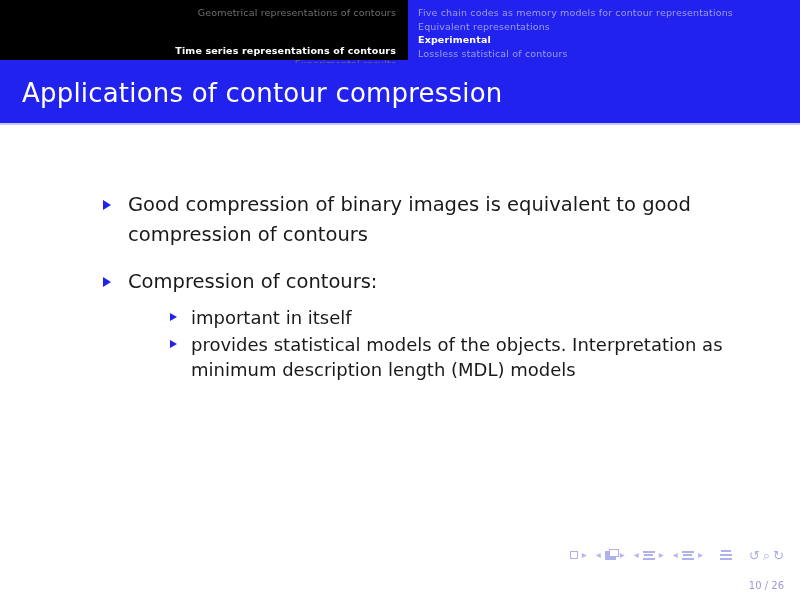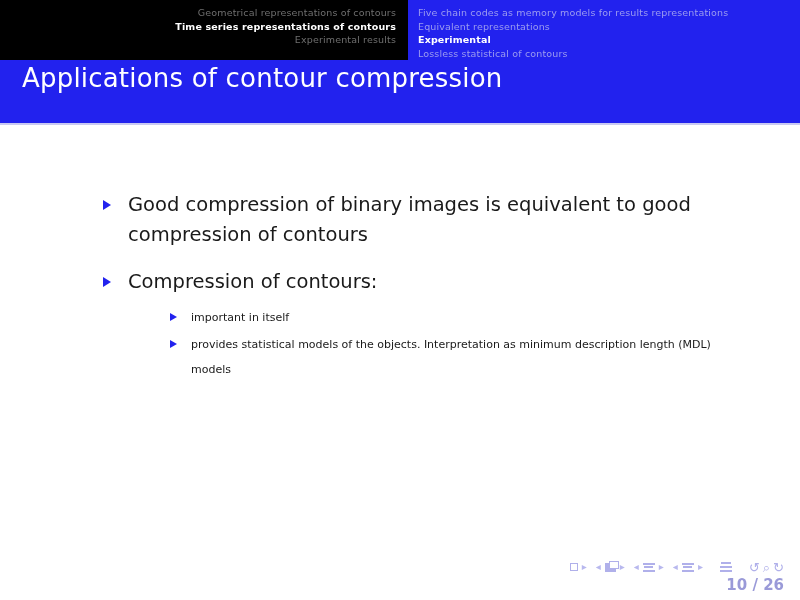--- a/index.html
+++ b/index.html
@@ -52,41 +52,42 @@
     line-height: 13.5px;
     white-space: nowrap;
     letter-spacing: 0.15px;
   }
   .nav-sections .nav-line {
     color: #6f6f6f;
   }
   .nav-sections .nav-line.active {
     color: #ffffff;
     font-weight: bold;
+    margin-top: 24px;
   }
   .nav-subsections .nav-line {
     color: #9c9cf0;
   }
   .nav-subsections .nav-line.active {
     color: #ffffff;
     font-weight: bold;
   }
 
   
   .titlebar {
     position: absolute;
     top: 63px;
     left: 0;
     width: 800px;
     height: 60px;
     background: #2222ee;
     box-sizing: border-box;
     padding-left: 22px;
     display: flex;
-    align-items: flex-start;
+    align-items: center;
   }
   .titlebar-text {
     color: #ffffff;
     font-size: 26px;
     font-weight: normal;
     letter-spacing: 0.2px;
   }
   .title-underline {
     position: absolute;
     top: 123px;
@@ -123,21 +124,21 @@
   ul.level2 {
     list-style: none;
     margin: 8px 0 2px 0;
     padding: 0 0 0 40px;
   }
   ul.level2 > li {
     position: relative;
     padding-left: 23px;
     margin-bottom: 2px;
     color: #1a1a1a;
-    font-size: 11px;
+    font-size: 18px;
     line-height: 25px;
     max-width: 570px;
   }
 
   .tri {
     position: absolute;
     left: 3px;
     top: 10px;
     width: 0;
     height: 0;
@@ -238,42 +239,41 @@
   .sym-circles {
     display: flex;
     align-items: center;
     gap: 3px;
     margin-left: 6px;
     color: #b0b0ea;
     font-size: 13px;
     line-height: 13px;
   }
   .pagenum {
-    margin-top: 3px;
+    margin-top: 15px;
     color: #9a9ad8;
-    font-size: 15px;
+    font-size: 10px;
     line-height: 13px;
-    font-weight: bold;
   }
 </style>
 </head>
 <body>
 
 <div class="slide">
 
   <div class="navbar">
 
     <div class="nav-sections">
       <div class="nav-line">Geometrical representations of contours</div>
       <div class="nav-line active">Time series representations of contours</div>
       <div class="nav-line">Experimental results</div>
     </div>
 
     <div class="nav-subsections">
-      <div class="nav-line">Five chain codes as memory models for results representations</div>
+      <div class="nav-line">Five chain codes as memory models for contour representations</div>
       <div class="nav-line">Equivalent representations</div>
       <div class="nav-line active">Experimental</div>
       <div class="nav-line">Lossless statistical of contours</div>
     </div>
 
   </div>
 
   <div class="titlebar">
     <div class="titlebar-text">Applications of contour compression</div>
   </div>

